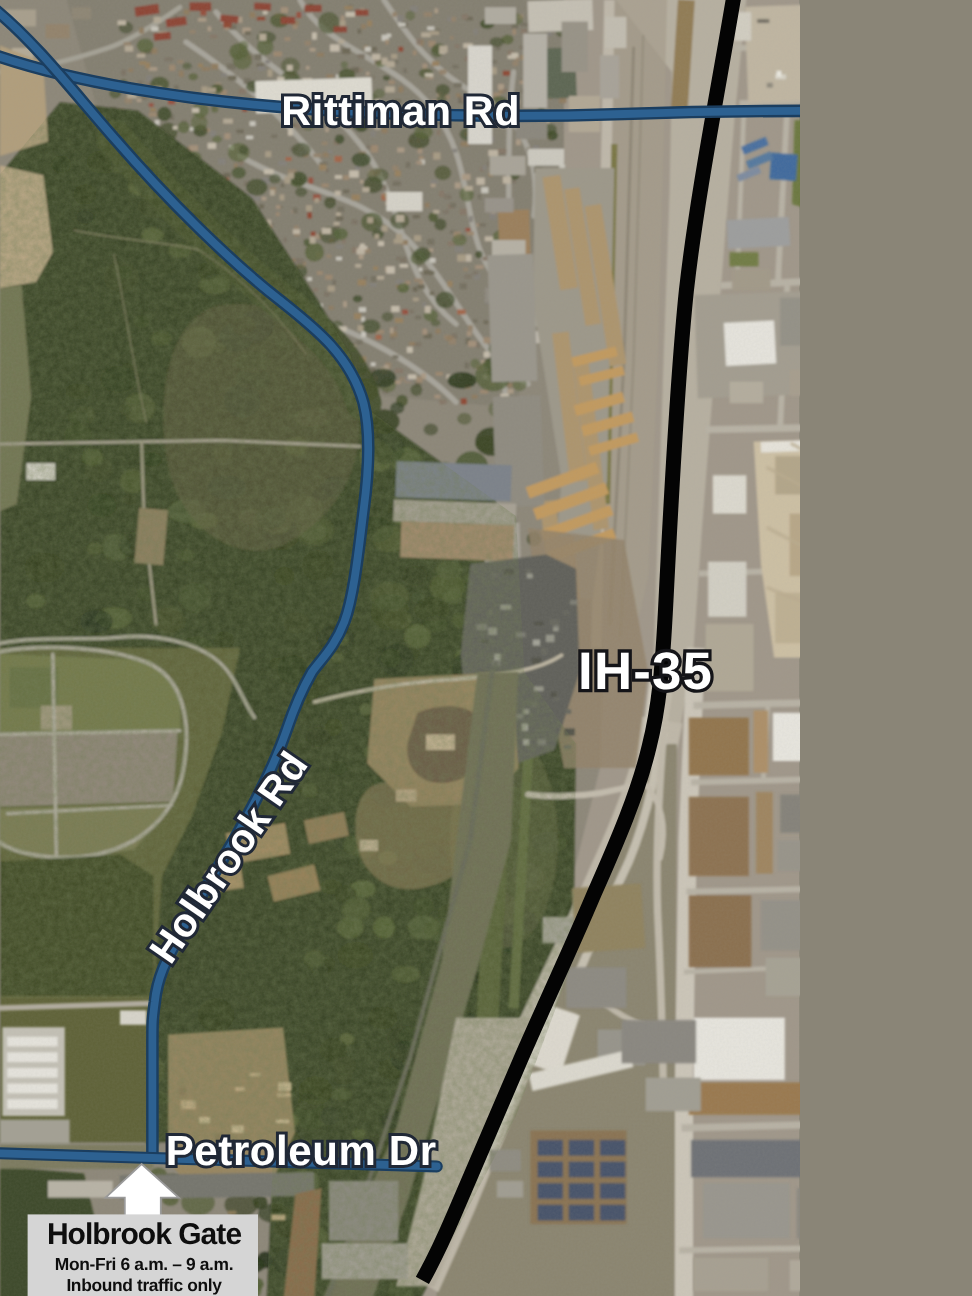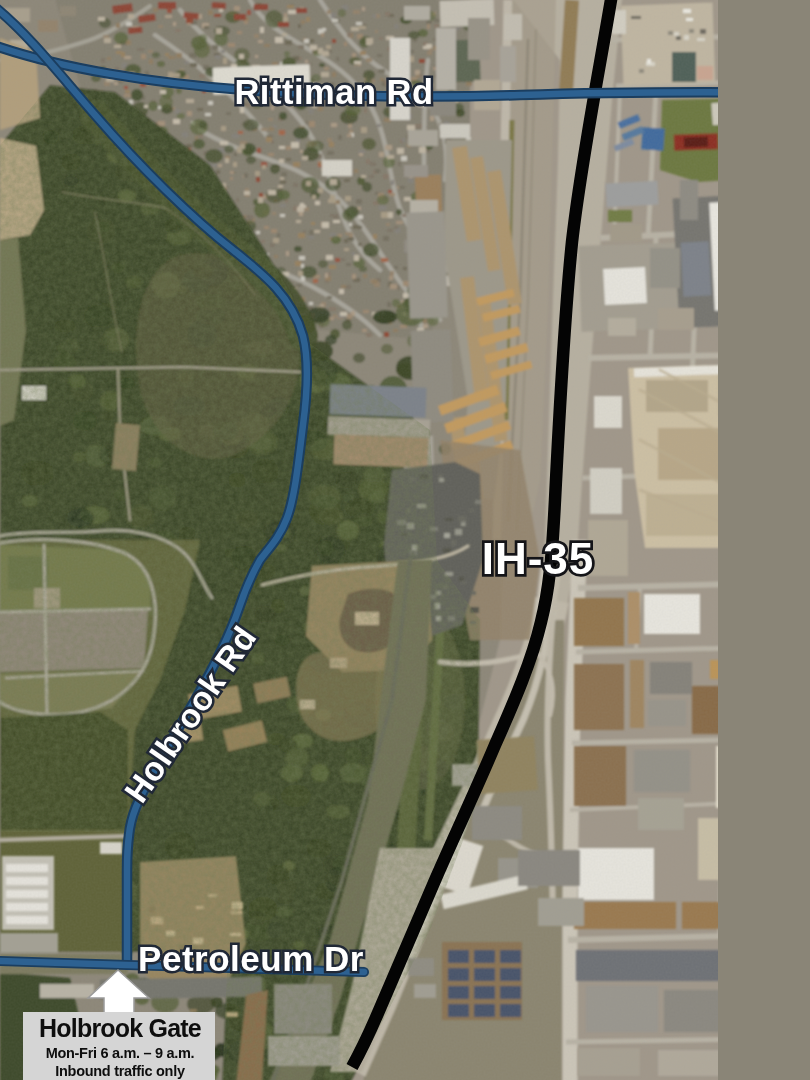--- a/index.html
+++ b/index.html
@@ -1,16 +1,16 @@
 <!DOCTYPE html>
 <html><head>
 <meta charset="utf-8">
 <style>
 html,body{margin:0;padding:0;background:#8a8577;}
-#map{width:718px;height:1080px;overflow:hidden;position:relative;font-family:"Liberation Sans",sans-serif;}
+#map{width:666px;height:1080px;overflow:hidden;position:relative;font-family:"Liberation Sans",sans-serif;}
 </style>
 </head>
 <body>
 
 <div id="map">
 <svg width="810" height="1080" viewBox="0 0 810 1080">
 <defs>
 <filter id="noise" x="0" y="0" width="100%" height="100%">
 <feTurbulence type="fractalNoise" baseFrequency="0.5" numOctaves="3" seed="7" result="t"></feTurbulence>
 <feColorMatrix in="t" type="matrix" values="0 0 0 0 0.38  0 0 0 0 0.38  0 0 0 0 0.33  0 0 0 0.5 0"></feColorMatrix>

